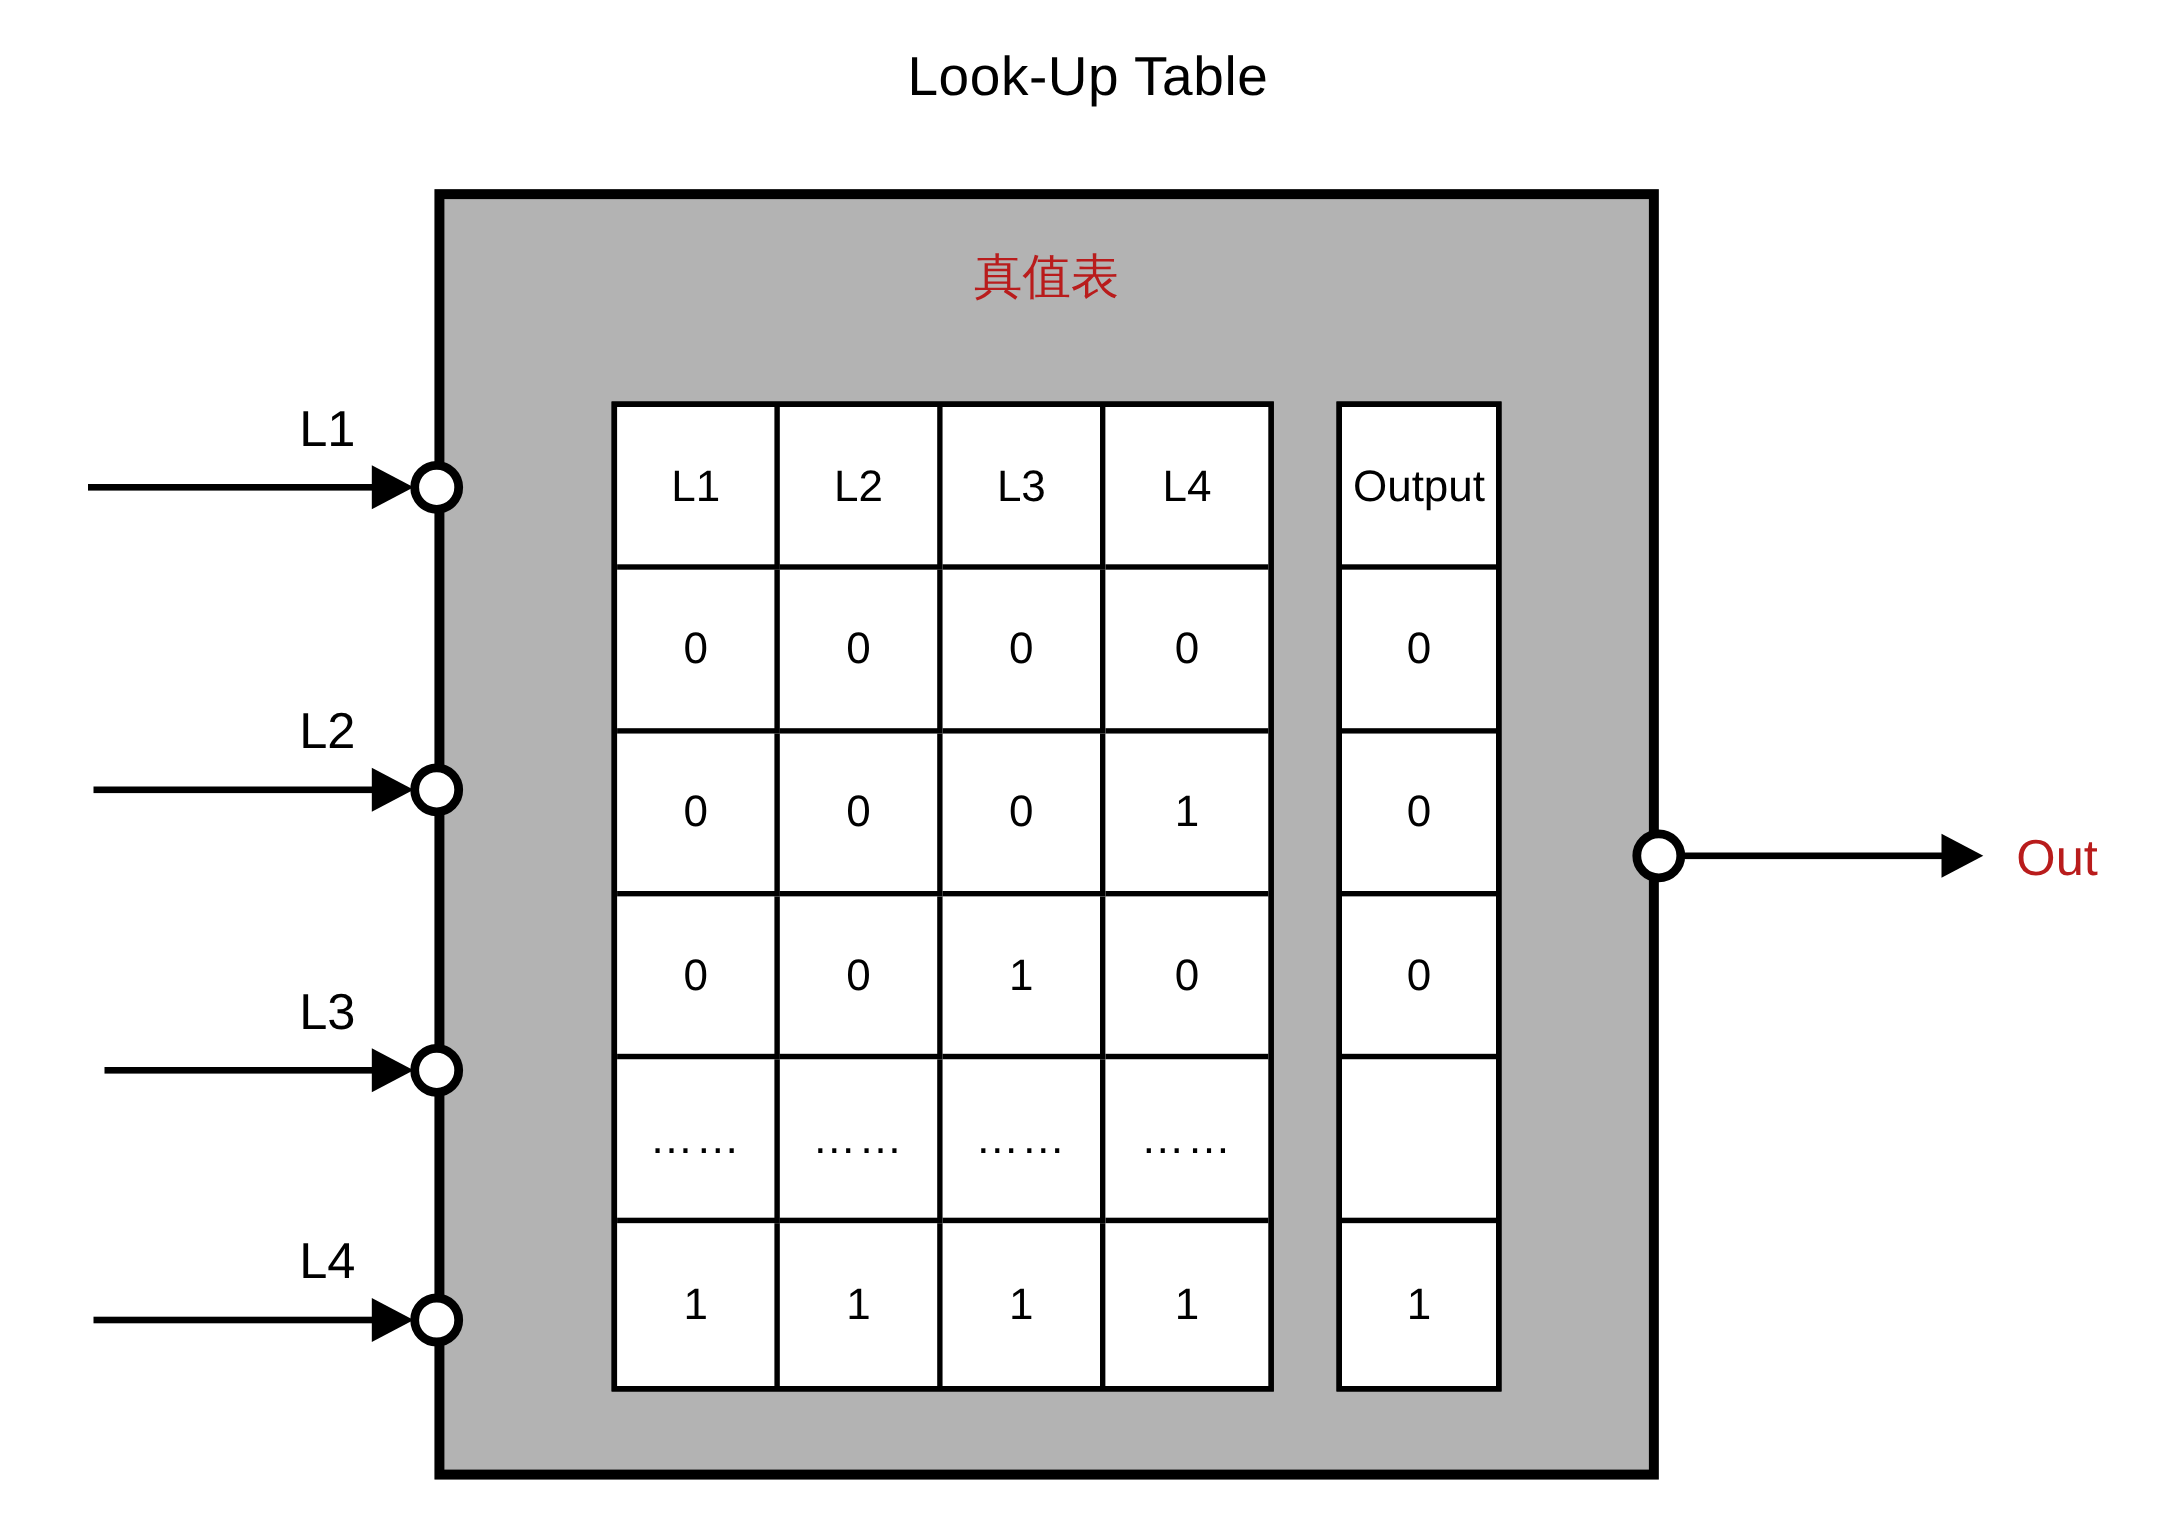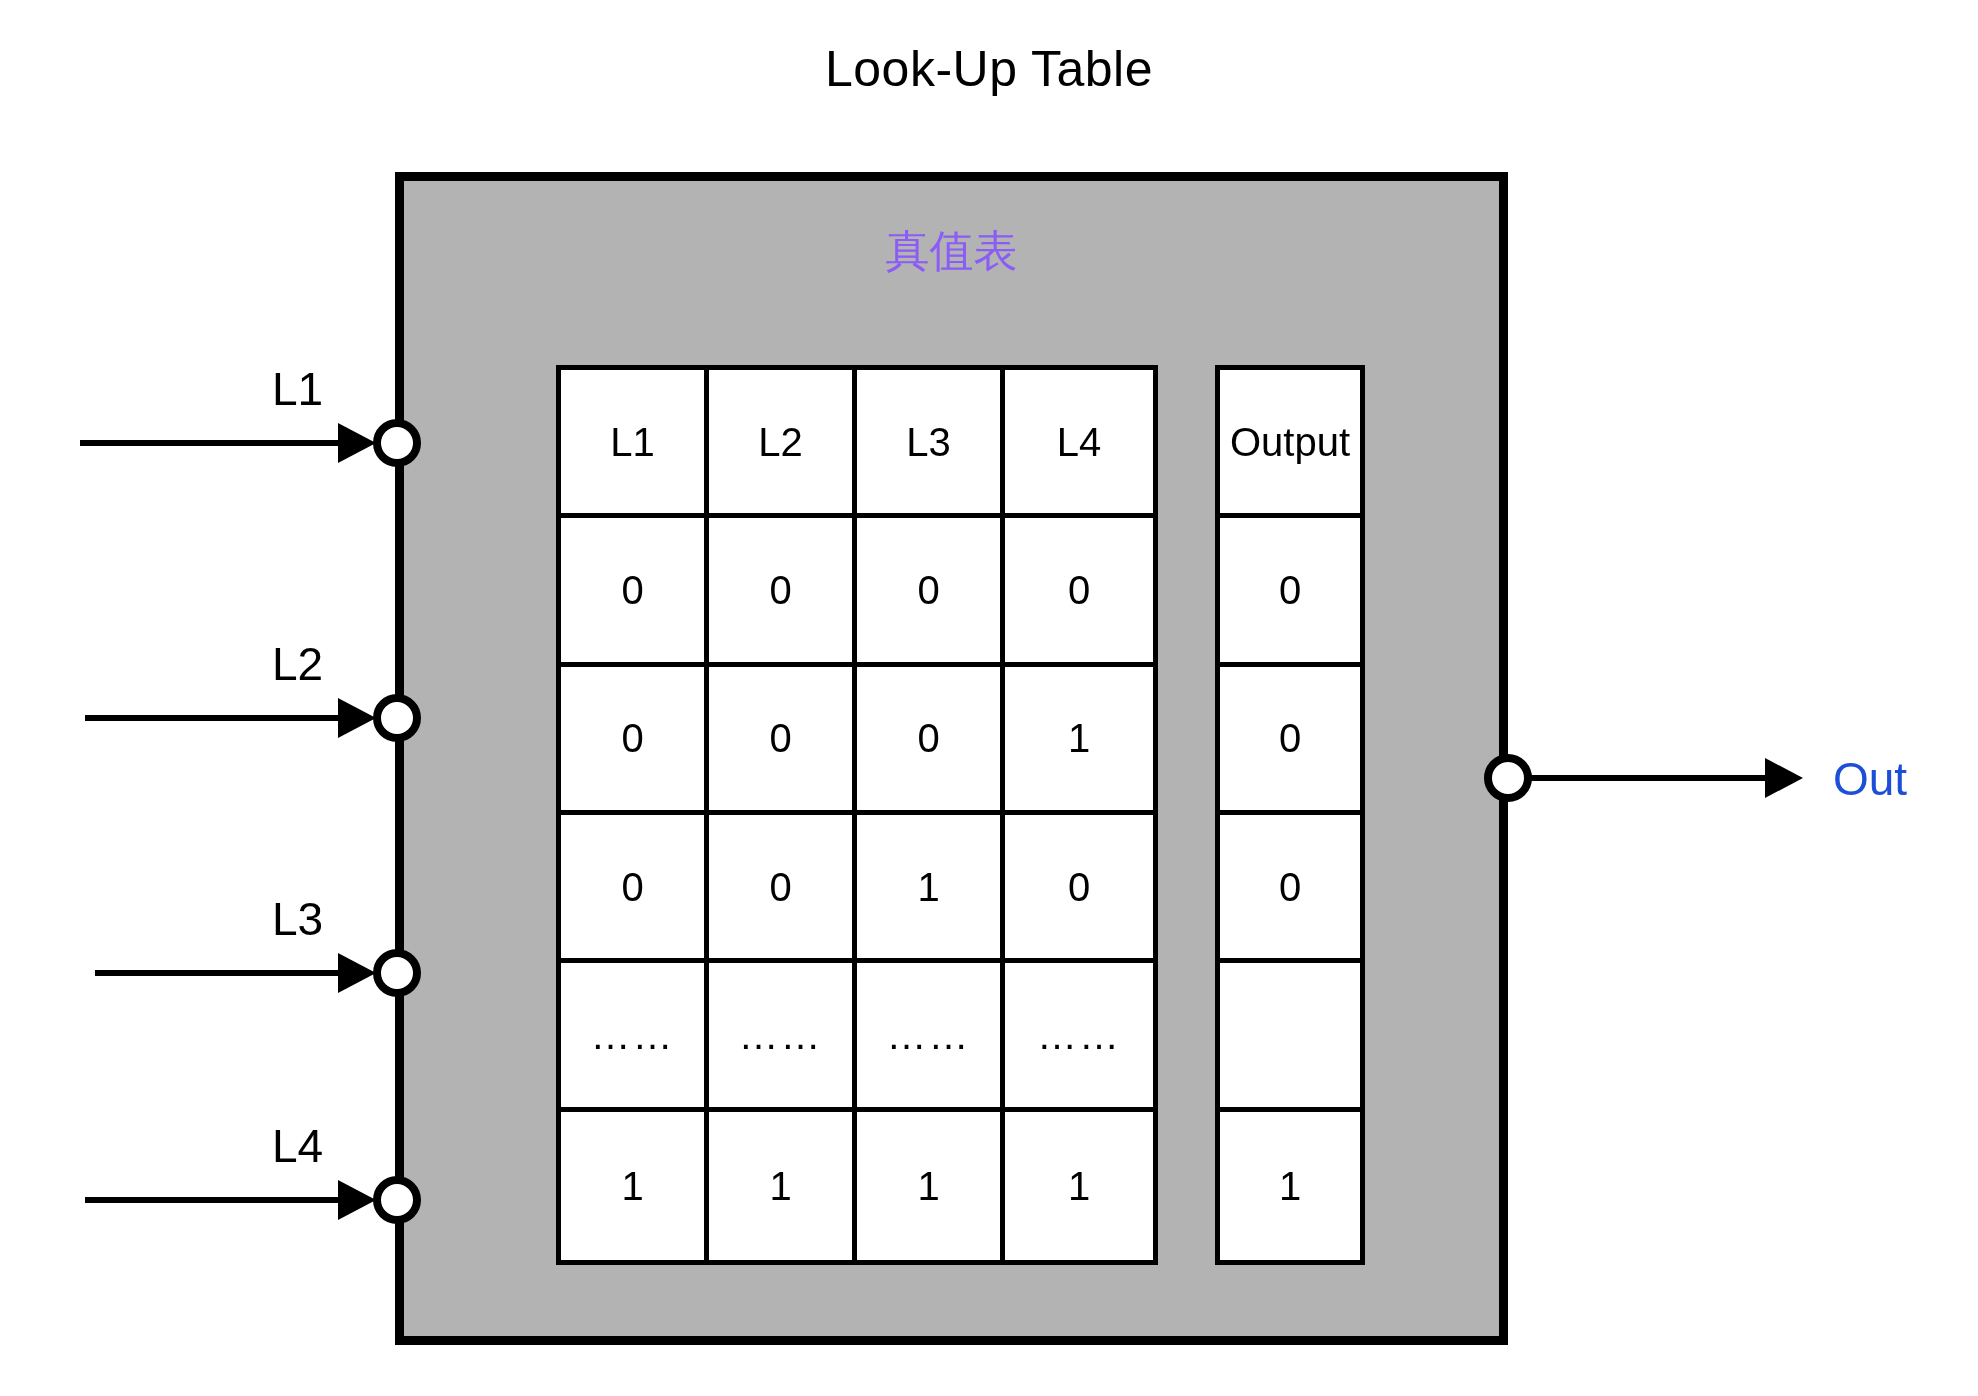--- a/index.html
+++ b/index.html
@@ -13,21 +13,21 @@
     pointer-events:none;
   }
 
   
   .lut-box{
     position:absolute; left:395px; top:172px; width:1113px; height:1173px;
     background:#b3b3b3; border:9px solid #000; box-sizing:border-box;
   }
   .lut-subtitle{
     position:absolute; left:395px; top:222px; width:1113px;
-    text-align:center; font-size:44px; color:#8b5cf6;
+    text-align:center; font-size:44px; color:#b91c1c;
     font-family:Liberation Serif, serif;
   }
 
   
   .tt-inputs{
     position:absolute; left:556px; top:365px; width:602px; height:900px;
     display:grid; grid-template-columns:repeat(4,1fr); grid-template-rows:repeat(6,1fr);
     background:#000; gap:0;
     border:5px solid #000; box-sizing:border-box;
   }
@@ -62,21 +62,21 @@
     position:absolute; width:0; height:0;
     border-top:20px solid transparent; border-bottom:20px solid transparent;
     border-left:38px solid #000;
   }
 
   
   .sig-label{
     position:absolute; font-size:46px; color:#000; white-space:nowrap;
   }
   .out-label{
-    position:absolute; font-size:46px; color:#1d4ed8; white-space:nowrap;
+    position:absolute; font-size:46px; color:#b91c1c; white-space:nowrap;
   }
 </style>
 </head>
 <body>
 
 <div id="stage">
 
   <div class="title">Look-Up Table</div>
 
   <div class="lut-box"></div>

